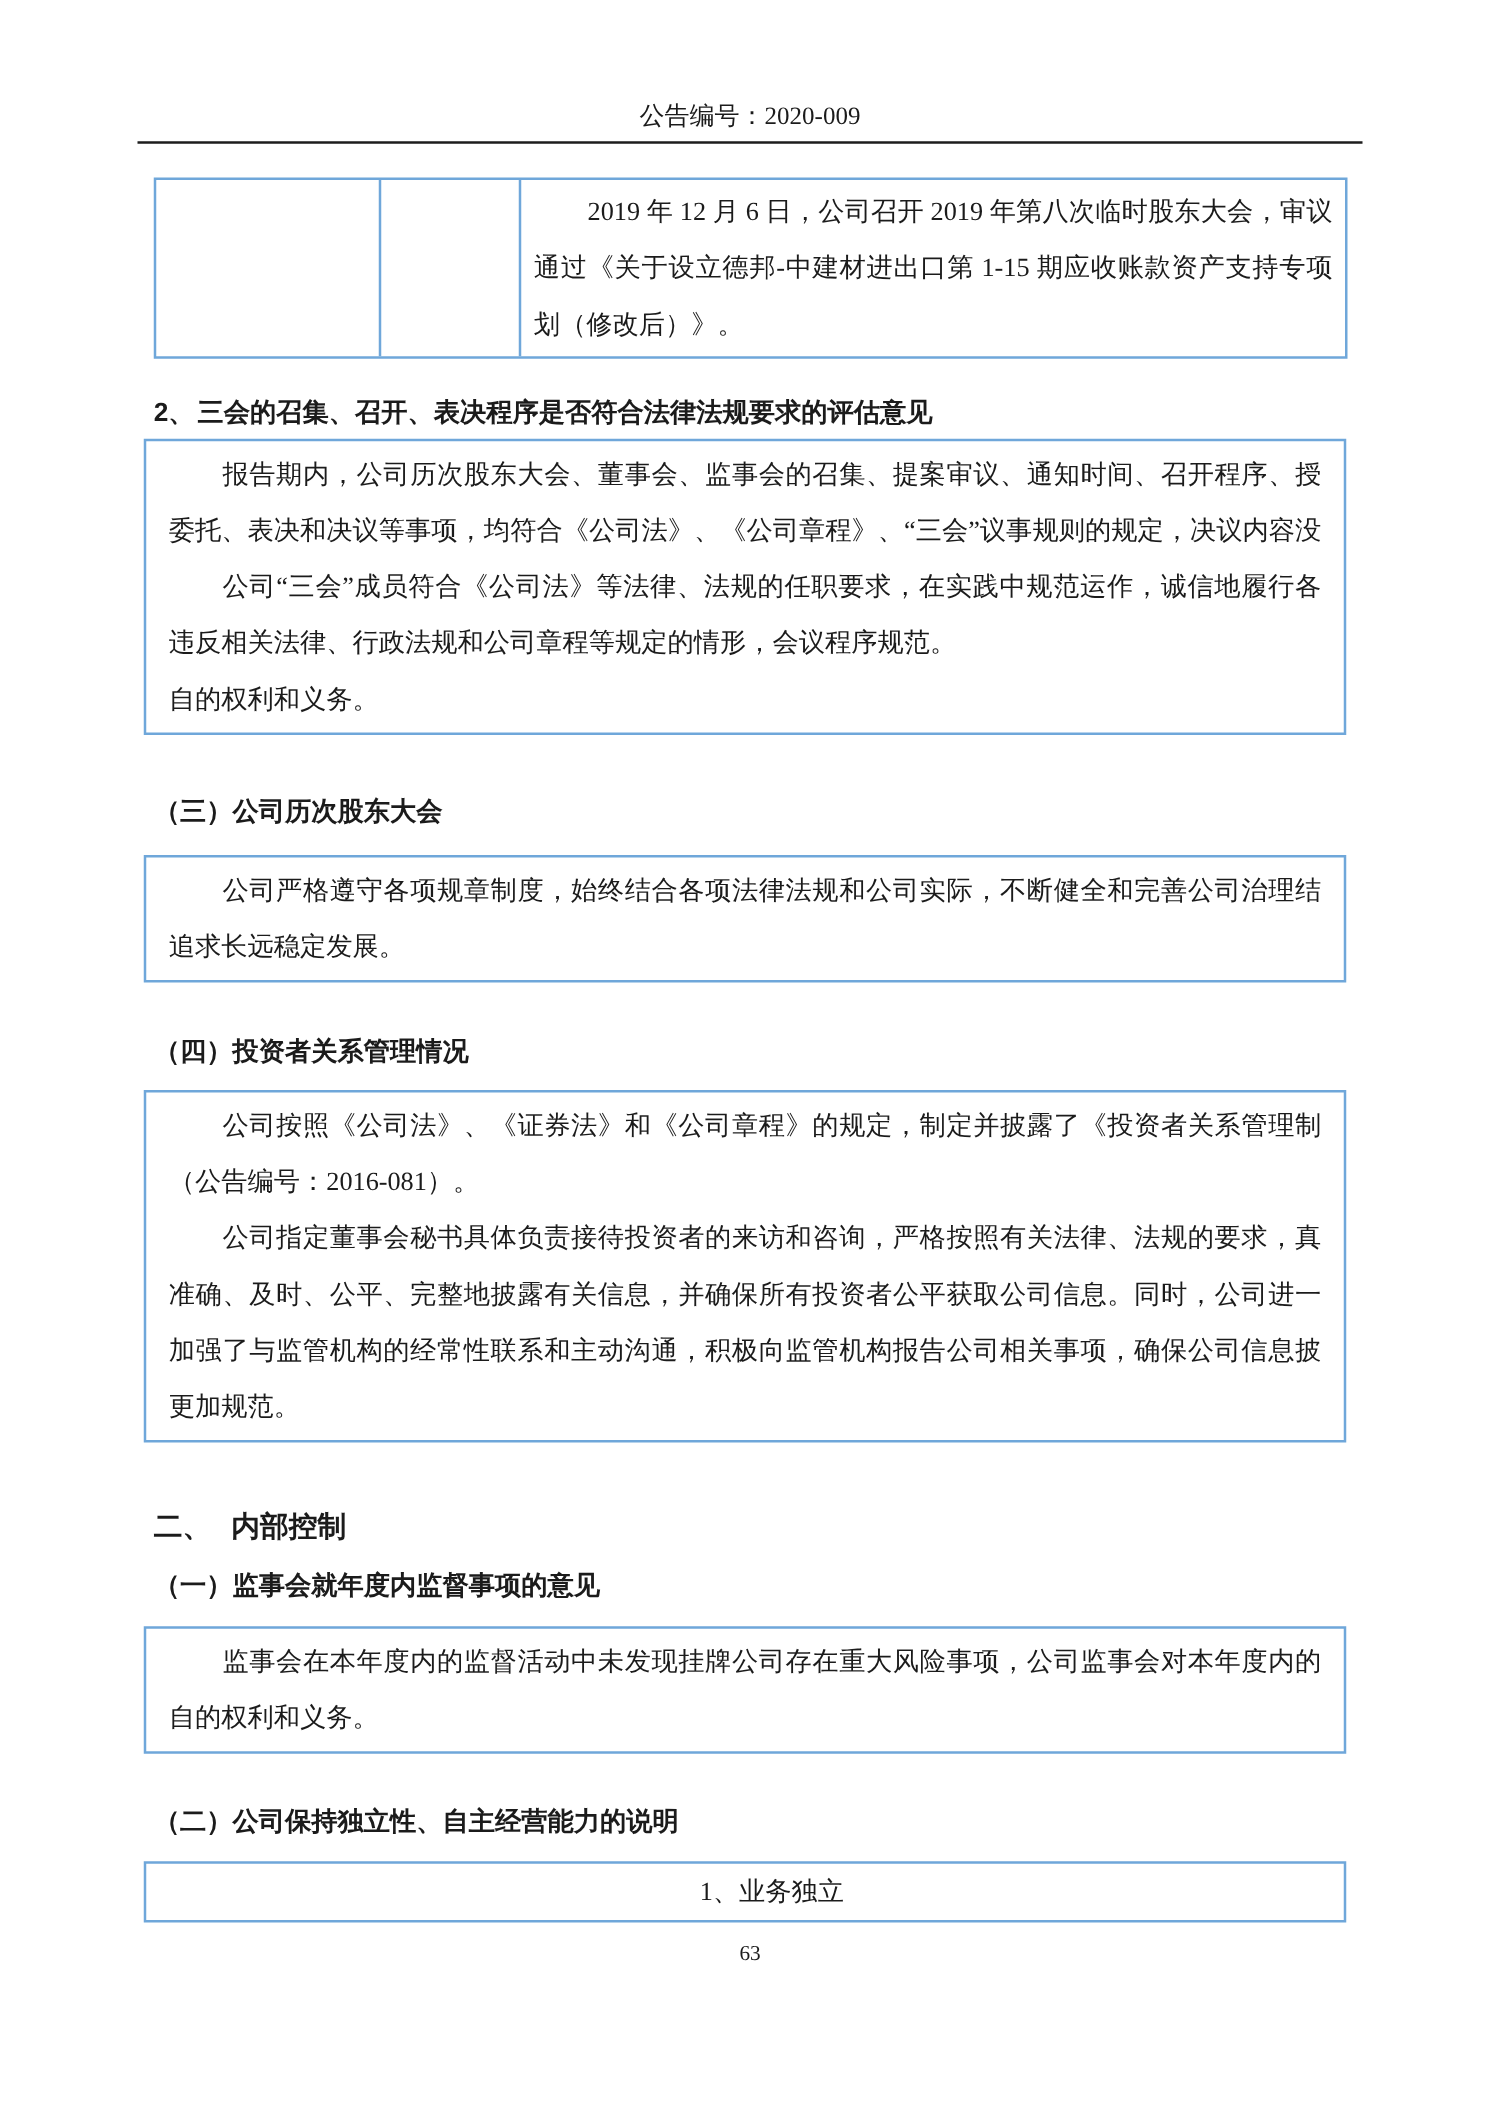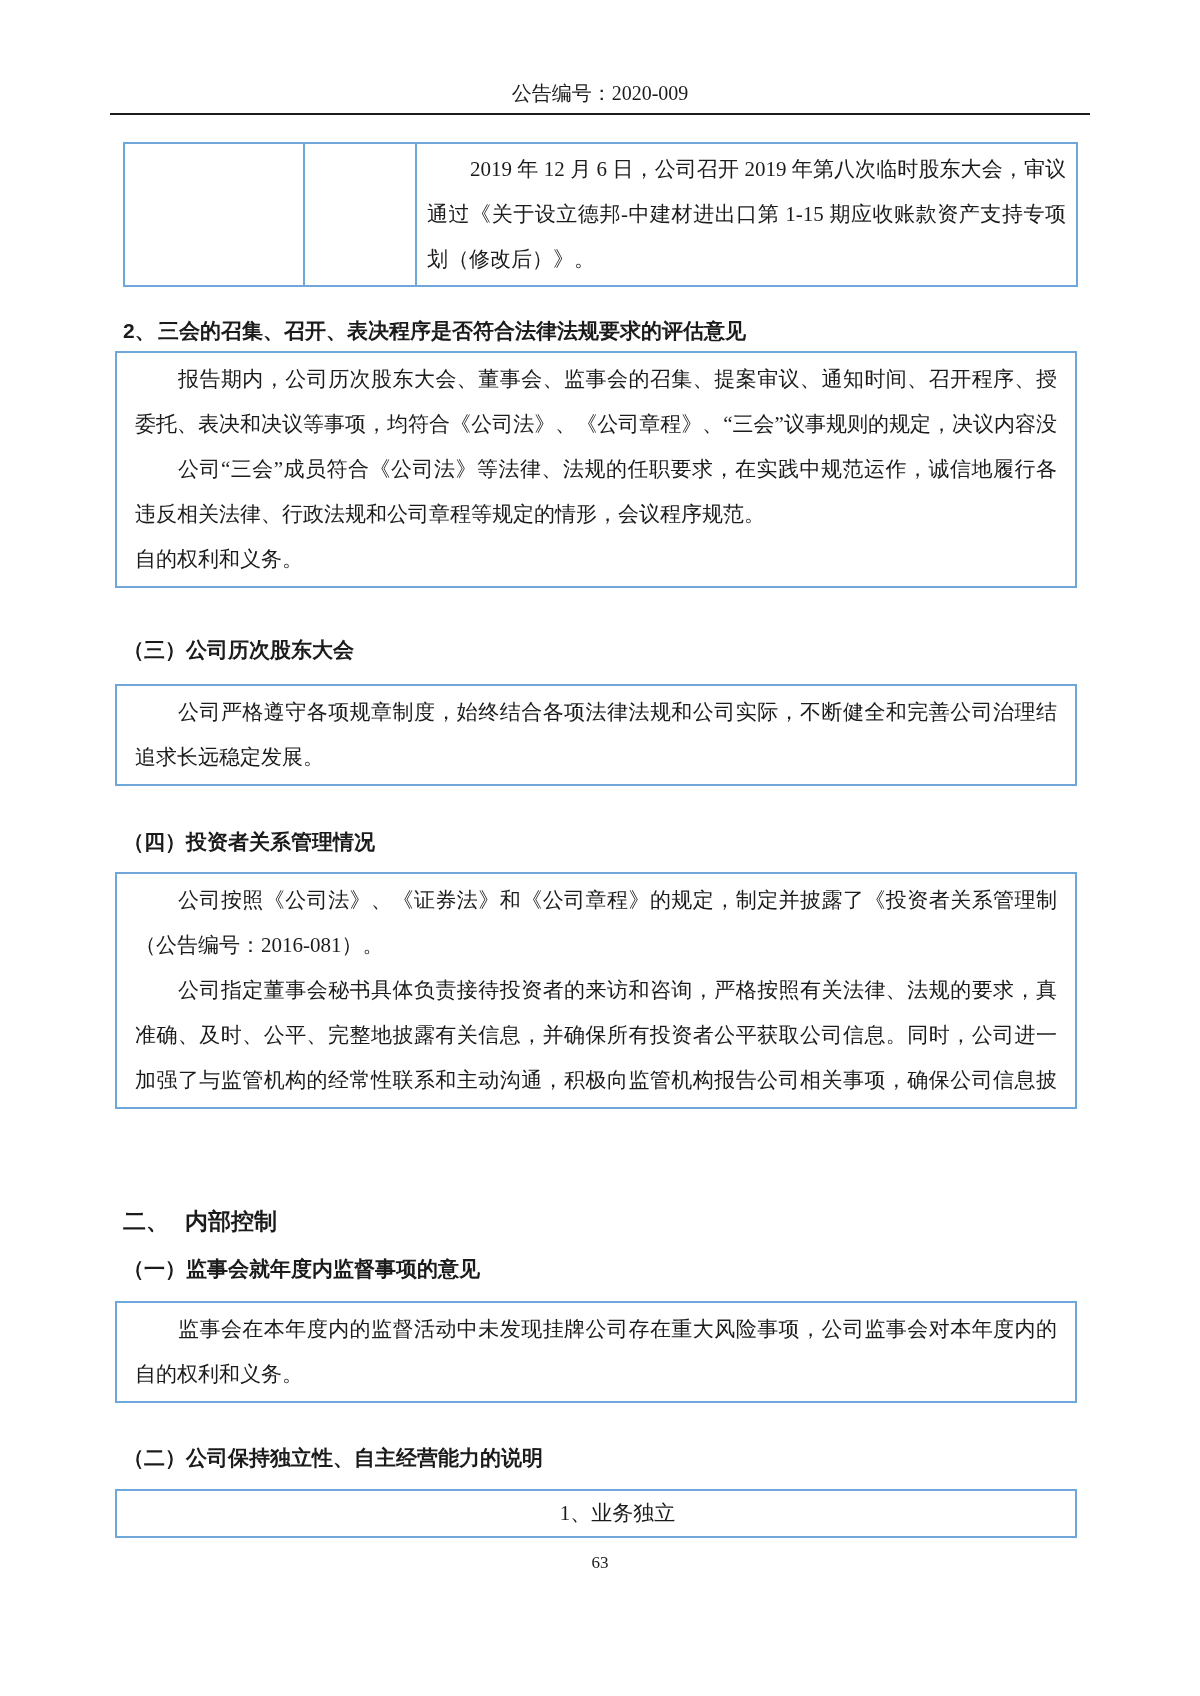--- a/index.html
+++ b/index.html
@@ -121,20 +121,21 @@
     <span class="num">（四）</span>
     <span class="lbl">投资者关系管理情况</span>
   </div>
 
   <div class="box box-investor">
     <div class="ln ind j">公司按照《公司法》、《证券法》和《公司章程》的规定，制定并披露了《投资者关系管理制度》</div>
     <div class="ln">（公告编号：2016-081）。</div>
     <div class="ln ind j">公司指定董事会秘书具体负责接待投资者的来访和咨询，严格按照有关法律、法规的要求，真实、</div>
     <div class="ln j">准确、及时、公平、完整地披露有关信息，并确保所有投资者公平获取公司信息。同时，公司进一步</div>
     <div class="ln j">加强了与监管机构的经常性联系和主动沟通，积极向监管机构报告公司相关事项，确保公司信息披露</div>
+    <div class="ln">更加规范。</div>
   </div>
 
   <div class="hd big hd-internal">
     <span class="num">二、</span>
     <span class="lbl">内部控制</span>
   </div>
 
   <div class="hd hd-supervisory">
     <span class="num">（一）</span>
     <span class="lbl">监事会就年度内监督事项的意见</span>

